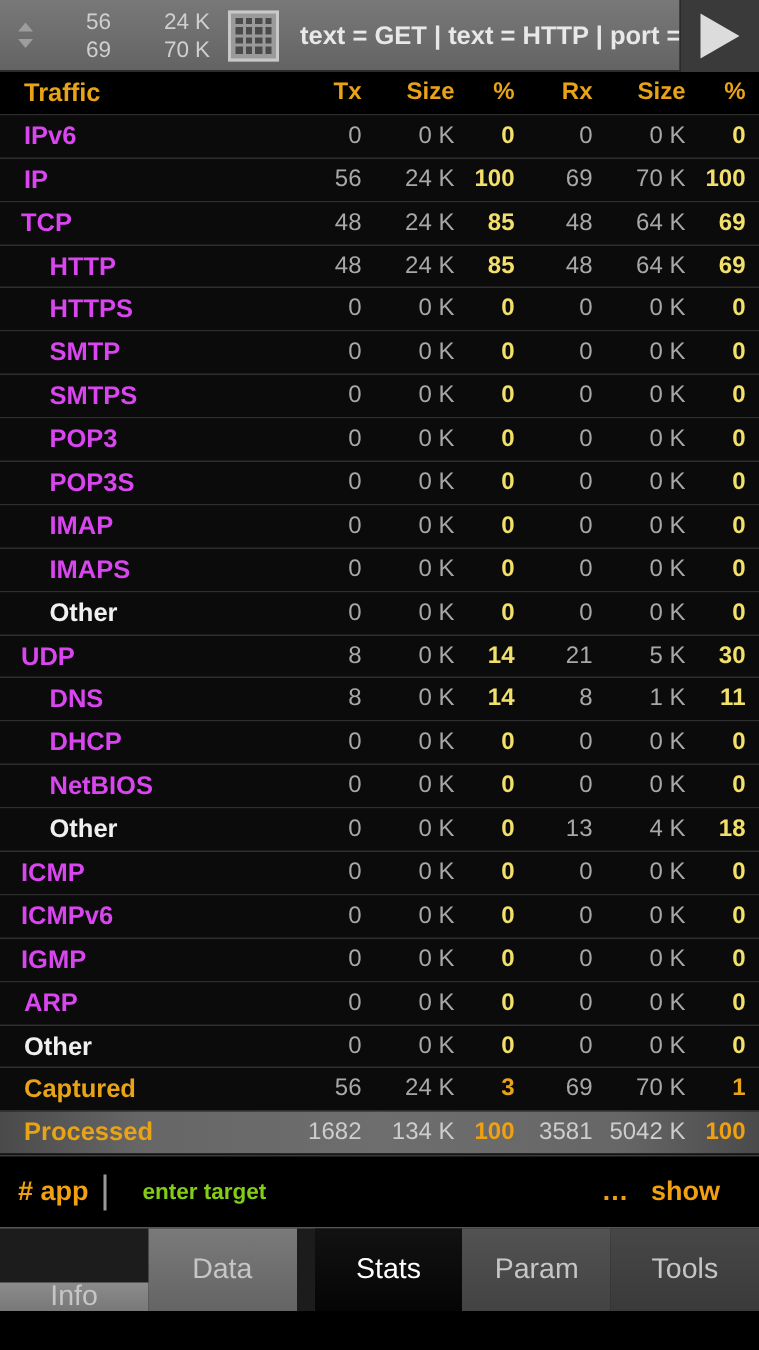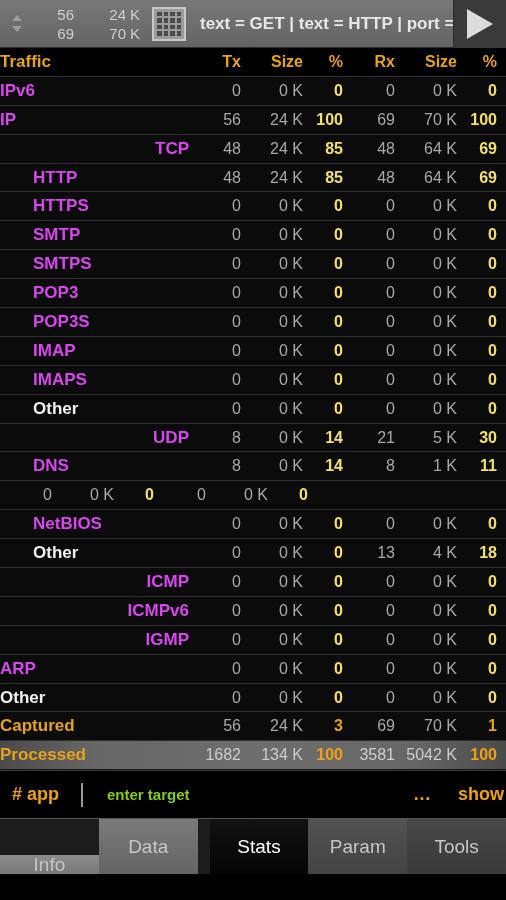--- a/index.html
+++ b/index.html
@@ -137,22 +137,22 @@
     font-size: 16px;
     text-align: right;
     white-space: nowrap;
   }
   .w-tx   { width: 52px; }
   .w-size { width: 62px; }
   .w-pct  { width: 40px; }
   .pad-r  { padding-right: 9px; }
 
   
-  .lv0 { padding-left: 0; }
-  .lv1 { padding-left: 4px; text-align: right; }
+  .lv0 { padding-left: 16px; }
+  .lv1 { padding-left: 14px; }
   .lv2 { padding-left: 33px; }
 
   
   .amber   { color: #e8a317; }
   .yellow  { color: #d946ef; }
   .white   { color: #f0f0f0; }
   .grey    { color: #a8a8a8; }
   .pctY    { color: #f2e06a; font-weight: bold; }
   .pctA    { color: #e8a317; font-weight: bold; }
   .numhl   { color: #cdcdcd; }
@@ -160,21 +160,20 @@
 
   
   .cmdbar {
     height: 48px;
     width: 506px;
     background: #000;
     display: flex;
     align-items: center;
     box-sizing: border-box;
     border-top: 1px solid #3a3a3a;
-    gap: 12px;
   }
   .prompt {
     color: #f0a010;
     font-size: 18px;
     font-weight: bold;
     padding-left: 12px;
     white-space: nowrap;
   }
   .cmd-input {
     flex: 1;
@@ -198,21 +197,21 @@
     color: #f0a010;
     font-size: 18px;
     font-weight: bold;
     letter-spacing: 1px;
     padding-right: 14px;
   }
   .show-btn {
     color: #f0a010;
     font-size: 18px;
     font-weight: bold;
-    padding-right: 2px;
+    padding-right: 26px;
   }
 
   
   .tabbar {
     height: 55px;
     width: 506px;
     display: flex;
     background: #1c1c1c;
     border-top: 1px solid #555;
   }
@@ -412,20 +411,21 @@
       <div class="row">
         <div class="c-name lv2 yellow">DNS</div>
         <div class="c-num w-tx grey">8</div>
         <div class="c-num w-size grey">0 K</div>
         <div class="c-num w-pct pctY">14</div>
         <div class="c-num w-tx grey">8</div>
         <div class="c-num w-size grey">1 K</div>
         <div class="c-num w-pct pad-r pctY">11</div>
       </div>
       <div class="row">
+        <div class="c-name lv2 yellow">DHCP</div>
         <div class="c-num w-tx grey">0</div>
         <div class="c-num w-size grey">0 K</div>
         <div class="c-num w-pct pctY">0</div>
         <div class="c-num w-tx grey">0</div>
         <div class="c-num w-size grey">0 K</div>
         <div class="c-num w-pct pad-r pctY">0</div>
       </div>
       <div class="row">
         <div class="c-name lv2 yellow">NetBIOS</div>
         <div class="c-num w-tx grey">0</div>

